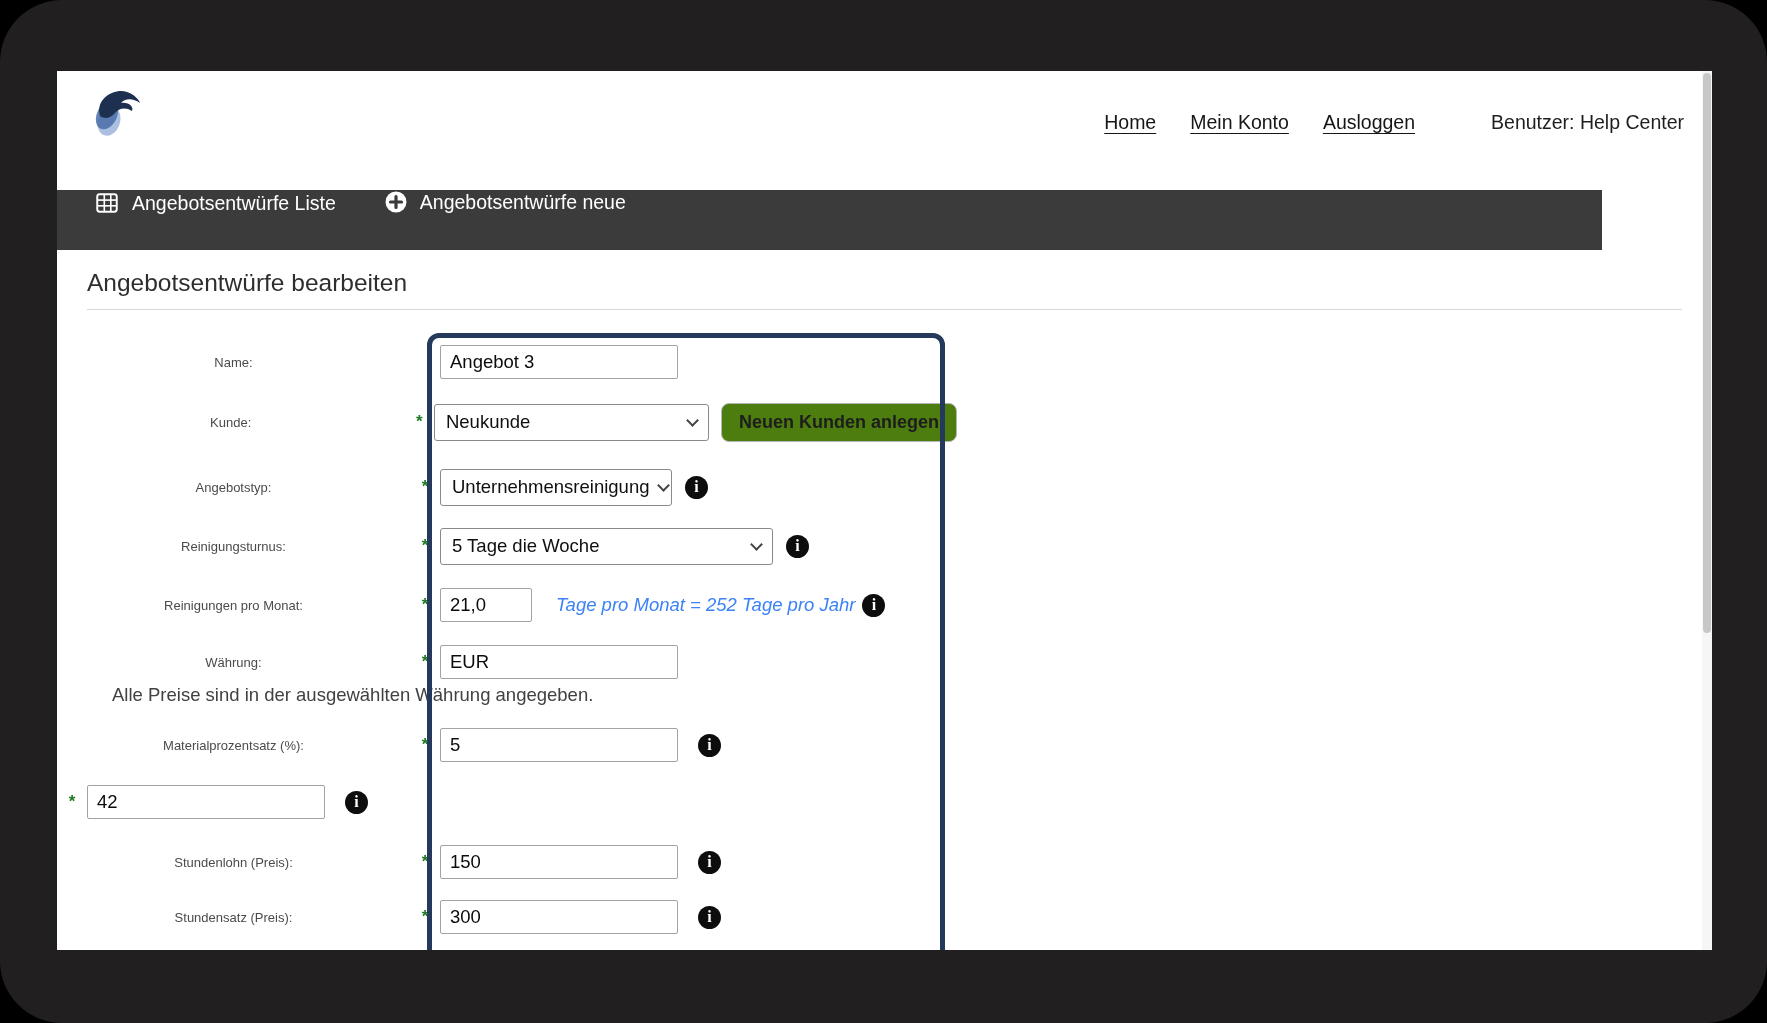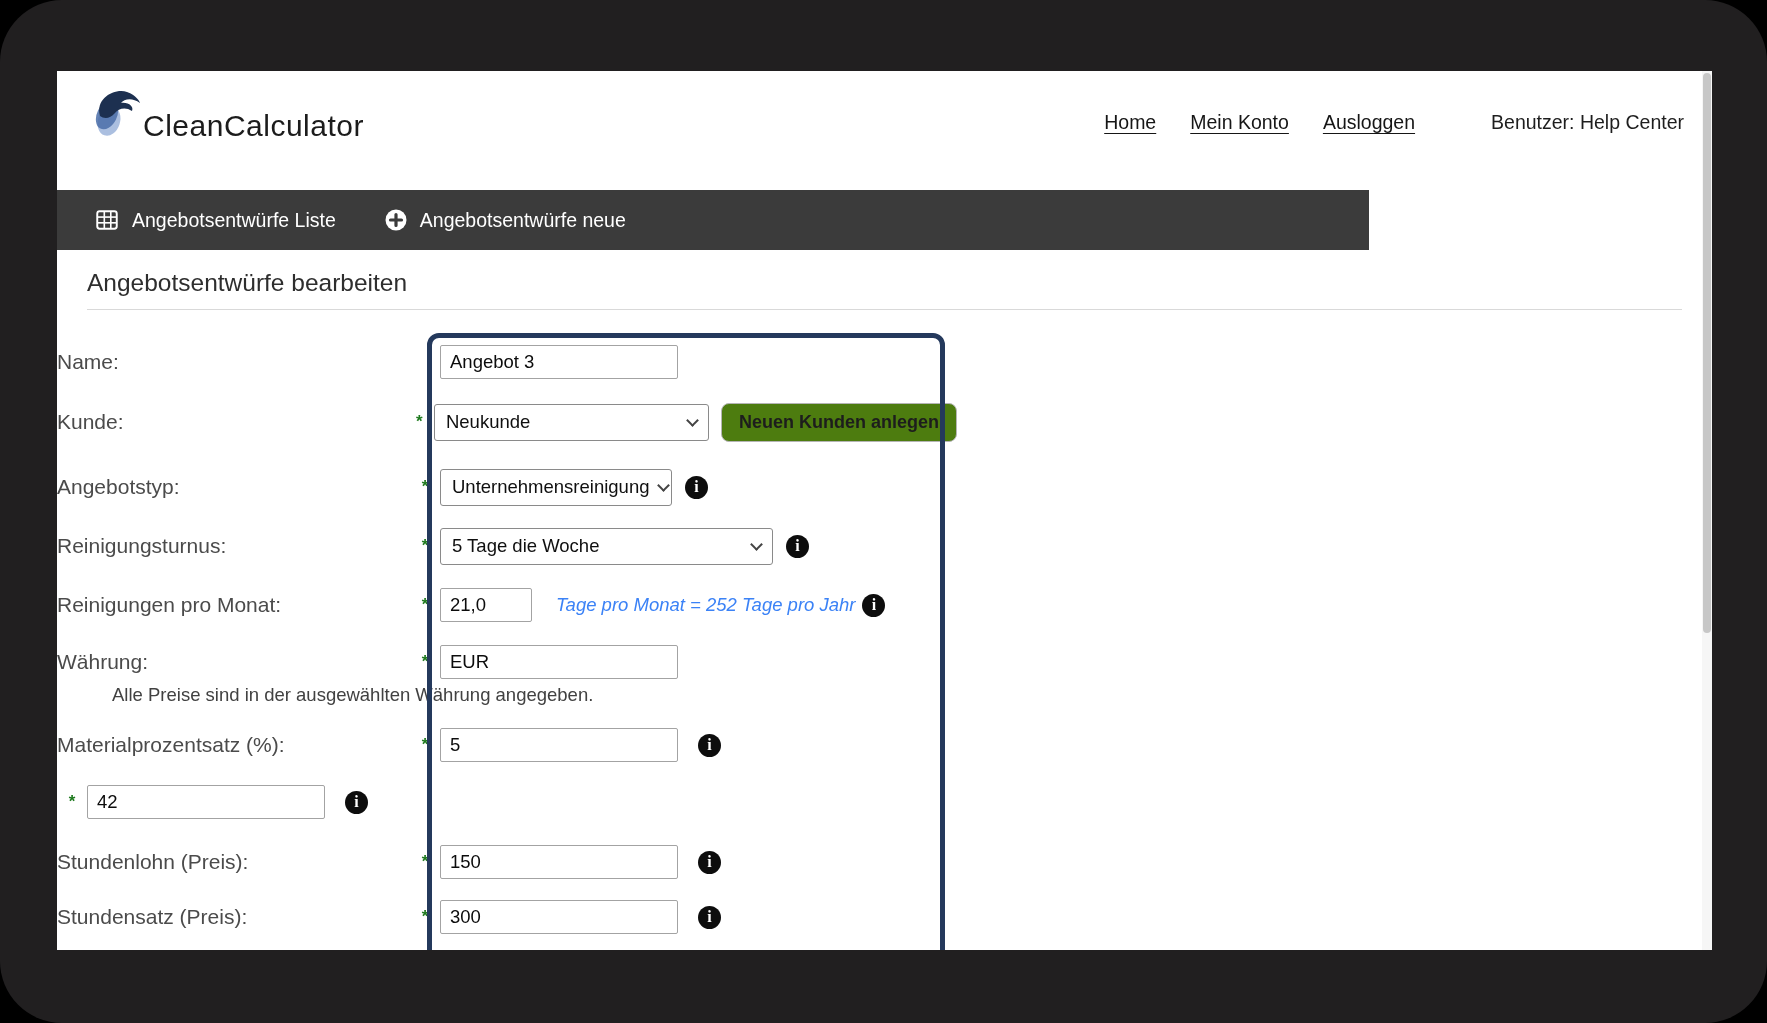--- a/index.html
+++ b/index.html
@@ -17,36 +17,36 @@
   .hdr { position:absolute; left:0; top:0; width:1645px; height:119px; background:#fff; }
   .logo { position:absolute; left:36px; top:14px; }
   .brand { position:absolute; left:86px; top:38px; font-size:30px; color:#1c1c1c;
     letter-spacing:0.5px; }
   .nav { position:absolute; right:18px; top:40px; display:flex; align-items:baseline;
     gap:34px; font-size:19.5px; }
   .nav a { color:#161616; text-decoration:underline; text-underline-offset:4px; cursor:pointer; }
   .user-label { color:#1e1e1e; margin-left:42px; }
 
   
-  .navbar { position:absolute; left:0; top:119px; width:1312px; height:60px;
-    background:#3b3b3b; display:flex; align-items:center; padding-left:37px; gap:48px; }
+  .navbar { position:absolute; left:0; top:119px; width:1545px; height:60px;
+    background:#3b3b3b; display:flex; align-items:flex-start; padding-left:37px; gap:48px; }
   .nav-item { display:flex; align-items:center; gap:12px; color:#ffffff;
     font-size:19.5px; cursor:pointer; }
 
   
   .page-title { position:absolute; left:30px; top:198px; font-size:24.5px; color:#2e2e2e; }
   .title-rule { position:absolute; left:30px; right:20px; top:238px; height:1px;
     background:#d9d9d9; width:1595px; }
 
   
   .form-box-border { position:absolute; left:370px; top:262px; width:518px; height:700px;
     border:5px solid #24395c; border-radius:12px; pointer-events:none; z-index:6; }
   .form-row { position:absolute; left:0; width:900px; height:40px; display:flex;
     align-items:center; z-index:2; }
-  .lbl { width:353px; text-align:left; color:#4b4b4b; font-size:21px; white-space:nowrap; }
+  .lbl { width:353px; text-align:center; color:#4b4b4b; font-size:13px; white-space:nowrap; }
   .req { width:30px; text-align:center; color:#1e7a1e; font-weight:bold; font-size:17px; }
   .fieldwrap { display:flex; align-items:center; }
   input.txt { height:34px; border:1px solid #a3a3a3; border-radius:2px; padding:0 9px;
     font-size:18.5px; color:#0c0c0c; font-family:inherit; background:#fff; width:238px; }
   input.txt.small { width:92px; }
   .sel { height:37px; border:1px solid #8a8a8a; border-radius:3px; background:#fff;
     display:flex; align-items:center; justify-content:space-between; padding:0 11px;
     font-size:18.5px; color:#0f0f0f; cursor:pointer; }
   .chev { width:9px; height:9px; border-right:2px solid #444; border-bottom:2px solid #444;
     transform:rotate(45deg); margin-left:10px; margin-top:-4px; flex:0 0 auto; }
@@ -67,21 +67,20 @@
 
 <div class="frame">
   <div class="page">
 
     <div class="hdr">
       <svg class="logo" width="50" height="54" viewBox="0 0 50 52">
         <ellipse cx="16" cy="35" rx="11" ry="15" fill="#8fa9d6" opacity="0.75" transform="rotate(18 16 35)"></ellipse>
         <ellipse cx="14" cy="29" rx="10" ry="15" fill="#4a6da8" opacity="0.85" transform="rotate(26 14 29)"></ellipse>
         <path d="M7 30 C2 12 22 2 34 6 C43 9 47 16 47 17 C39 11 31 13 28 17 C36 16 41 21 39 25 C32 20 25 23 22 27 C17 33 11 33 7 30 Z" fill="#1d3050"></path>
       </svg>
-      <div class="brand">CleanCalculator</div>
       <div class="nav">
         <a>Home</a>
         <a>Mein Konto</a>
         <a>Ausloggen</a>
         <span class="user-label">Benutzer: Help Center</span>
       </div>
     </div>
 
     <div class="navbar">
       <div class="nav-item">

